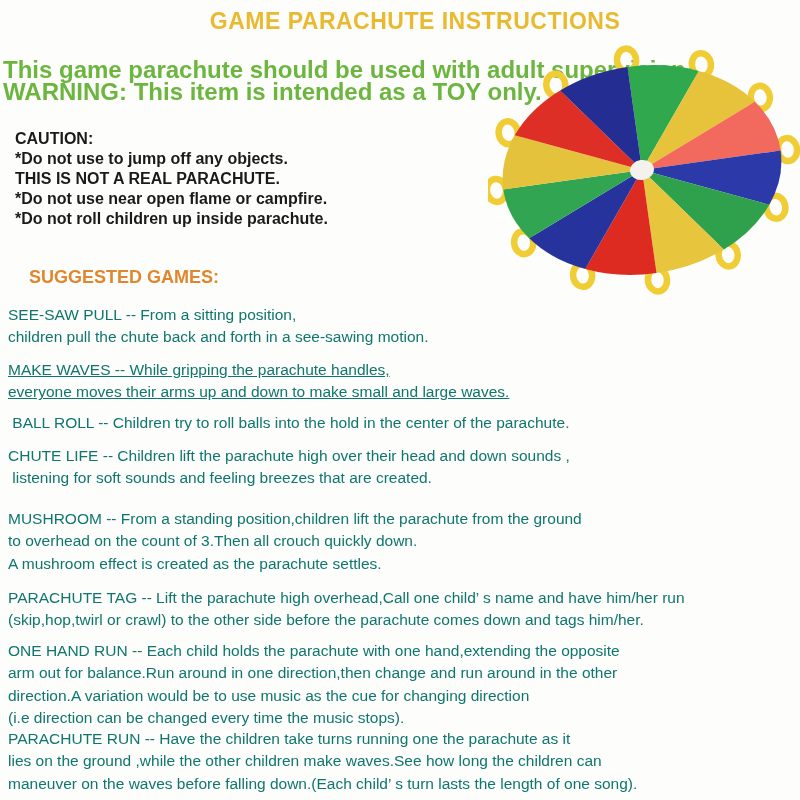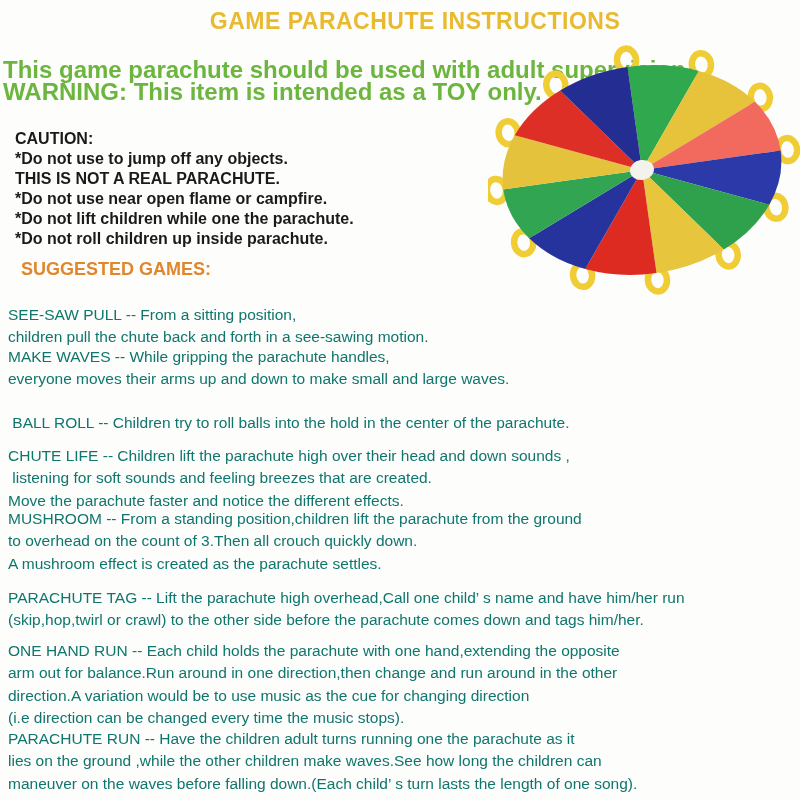--- a/index.html
+++ b/index.html
@@ -20,32 +20,32 @@
     position:absolute;top:59px;left:3px;
     font-size:24px;font-weight:bold;line-height:22px;
     color:#6cb53e;
   }
   .caution{
     position:absolute;top:129px;left:15px;
     font-size:16px;font-weight:bold;line-height:20px;
     color:#1a1a1a;
   }
   .games-heading{
-    position:absolute;top:255px;left:17px;margin:4px;
+    position:absolute;top:255px;left:17px;margin:12px;
     font-size:18px;font-weight:bold;
     color:#e0872e;
   }
   .games{position:absolute;top:0;left:0;width:100%;height:100%;}
   .game{
     position:absolute;left:8px;width:790px;
     font-size:15.5px;line-height:22.4px;
     color:#0f766e;
   }
   .game:nth-child(1){top:304px;}
-  .game:nth-child(2){top:346px;}
+  .game:nth-child(2){top:359px;text-decoration:underline;}
   .game:nth-child(3){top:412px;}
   .game:nth-child(4){top:445px;}
   .game:nth-child(5){top:508px;}
   .game:nth-child(6){top:587px;}
   .game:nth-child(7){top:640px;}
   .game:nth-child(8){top:728px;}
   .line{white-space:pre;}
   .parachute{
     position:absolute;left:488px;top:42px;
     width:314px;height:266px;
@@ -91,58 +91,56 @@
         <path d="M 154 128 L 84.0 37.9 A 140 104 0 0 1 154.0 24.0 Z" fill="#232d92"></path>
         <ellipse cx="154" cy="128" rx="12" ry="10" fill="#f4f2ec"></ellipse>
       </g>
     </svg>
 
   <div class="caution" style="color: rgb(26, 26, 26);">
       <div class="line">CAUTION:</div>
       <div class="line">*Do not use to jump off any objects.</div>
       <div class="line">THIS IS NOT A REAL PARACHUTE.</div>
       <div class="line">*Do not use near open flame or campfire.</div>
-      <div class="line">*Do not lift children while one the parachute.</div>
       <div class="line">*Do not roll children up inside parachute.</div>
     </div>
 
   <h2 class="games-heading" style="color: rgb(224, 135, 46);">SUGGESTED GAMES:</h2>
 
   <div class="games" id="games">
       <div class="game">
         <div class="line">SEE-SAW PULL -- From a sitting position,</div>
         <div class="line">children pull the chute back and forth in a see-sawing motion.</div>
       </div>
       <div class="game">
         <div class="line">MAKE WAVES -- While gripping the parachute handles,</div>
         <div class="line">everyone moves their arms up and down to make small and large waves.</div>
       </div>
       <div class="game">
         <div class="line"> BALL ROLL -- Children try to roll balls into the hold in the center of the parachute.</div>
       </div>
       <div class="game">
         <div class="line">CHUTE LIFE -- Children lift the parachute high over their head and down sounds ,</div>
         <div class="line"> listening for soft sounds and feeling breezes that are created.</div>
-        <div class="line">Move the parachute faster and notice the different effects.</div>
       </div>
       <div class="game">
         <div class="line">MUSHROOM -- From a standing position,children lift the parachute from the ground</div>
         <div class="line">to overhead on the count of 3.Then all crouch quickly down.</div>
         <div class="line">A mushroom effect is created as the parachute settles.</div>
       </div>
       <div class="game">
         <div class="line">PARACHUTE TAG -- Lift the parachute high overhead,Call one child’ s name and have him/her run</div>
         <div class="line">(skip,hop,twirl or crawl) to the other side before the parachute comes down and tags him/her.</div>
       </div>
       <div class="game">
         <div class="line">ONE HAND RUN -- Each child holds the parachute with one hand,extending the opposite</div>
         <div class="line">arm out for balance.Run around in one direction,then change and run around in the other</div>
         <div class="line">direction.A variation would be to use music as the cue for changing direction</div>
         <div class="line">(i.e direction can be changed every time the music stops).</div>
       </div>
       <div class="game">
-        <div class="line">PARACHUTE RUN -- Have the children adult turns running one the parachute as it</div>
+        <div class="line">PARACHUTE RUN -- Have the children take turns running one the parachute as it</div>
         <div class="line">lies on the ground ,while the other children make waves.See how long the children can</div>
         <div class="line">maneuver on the waves before falling down.(Each child’ s turn lasts the length of one song).</div>
       </div>
     </div>
 
 </div>
 
 </body></html>

